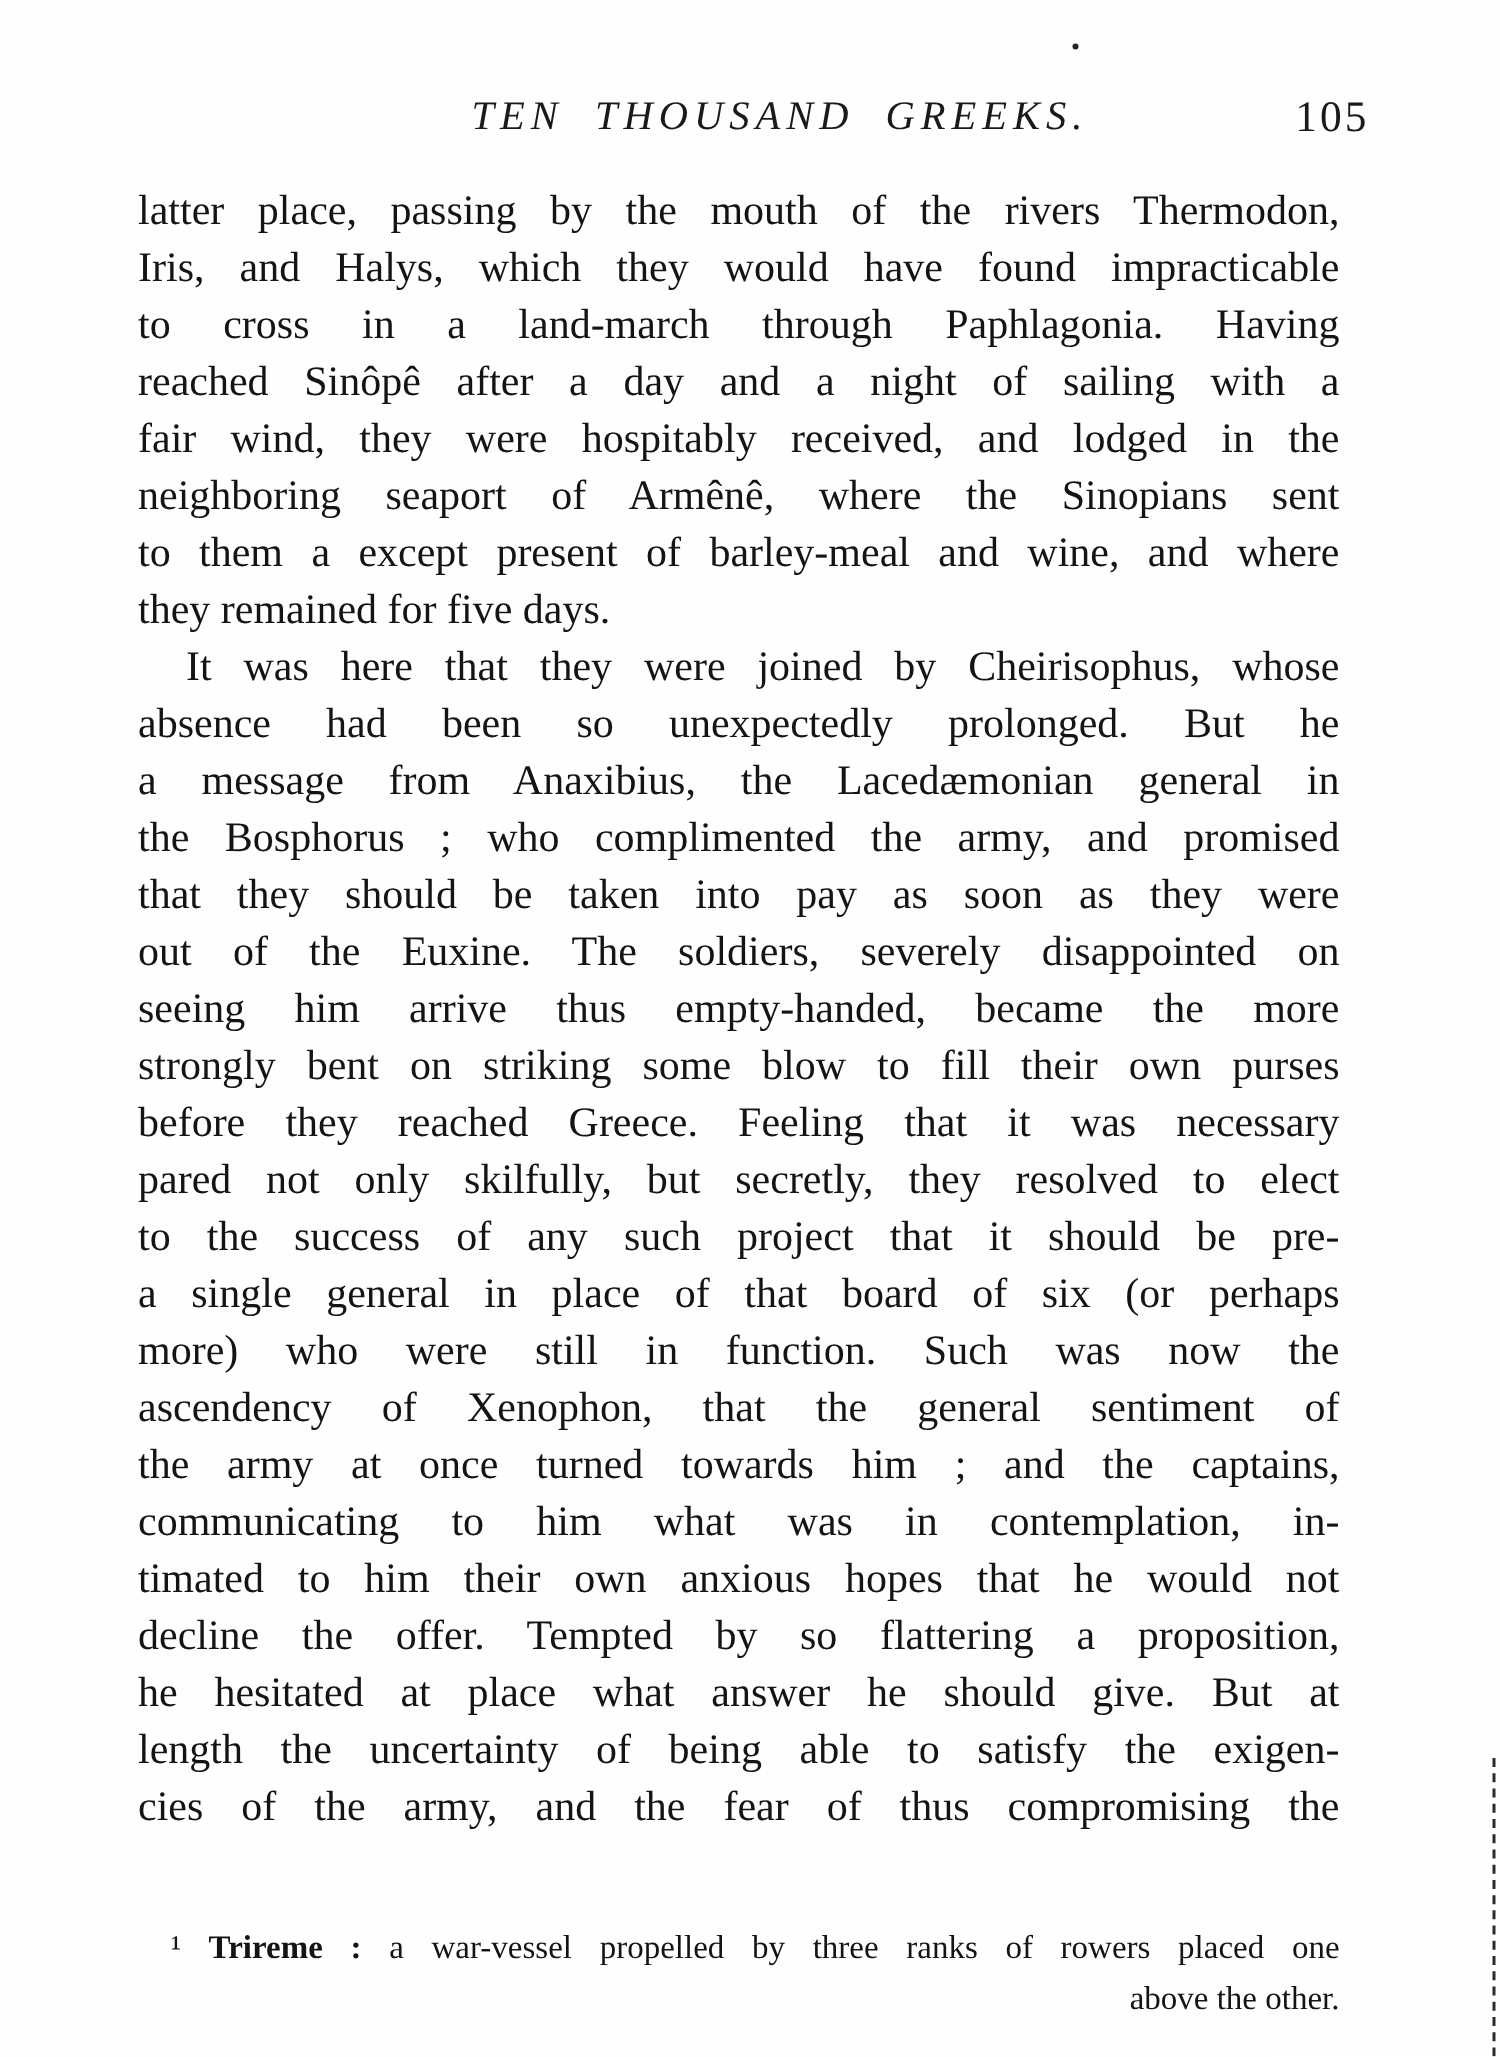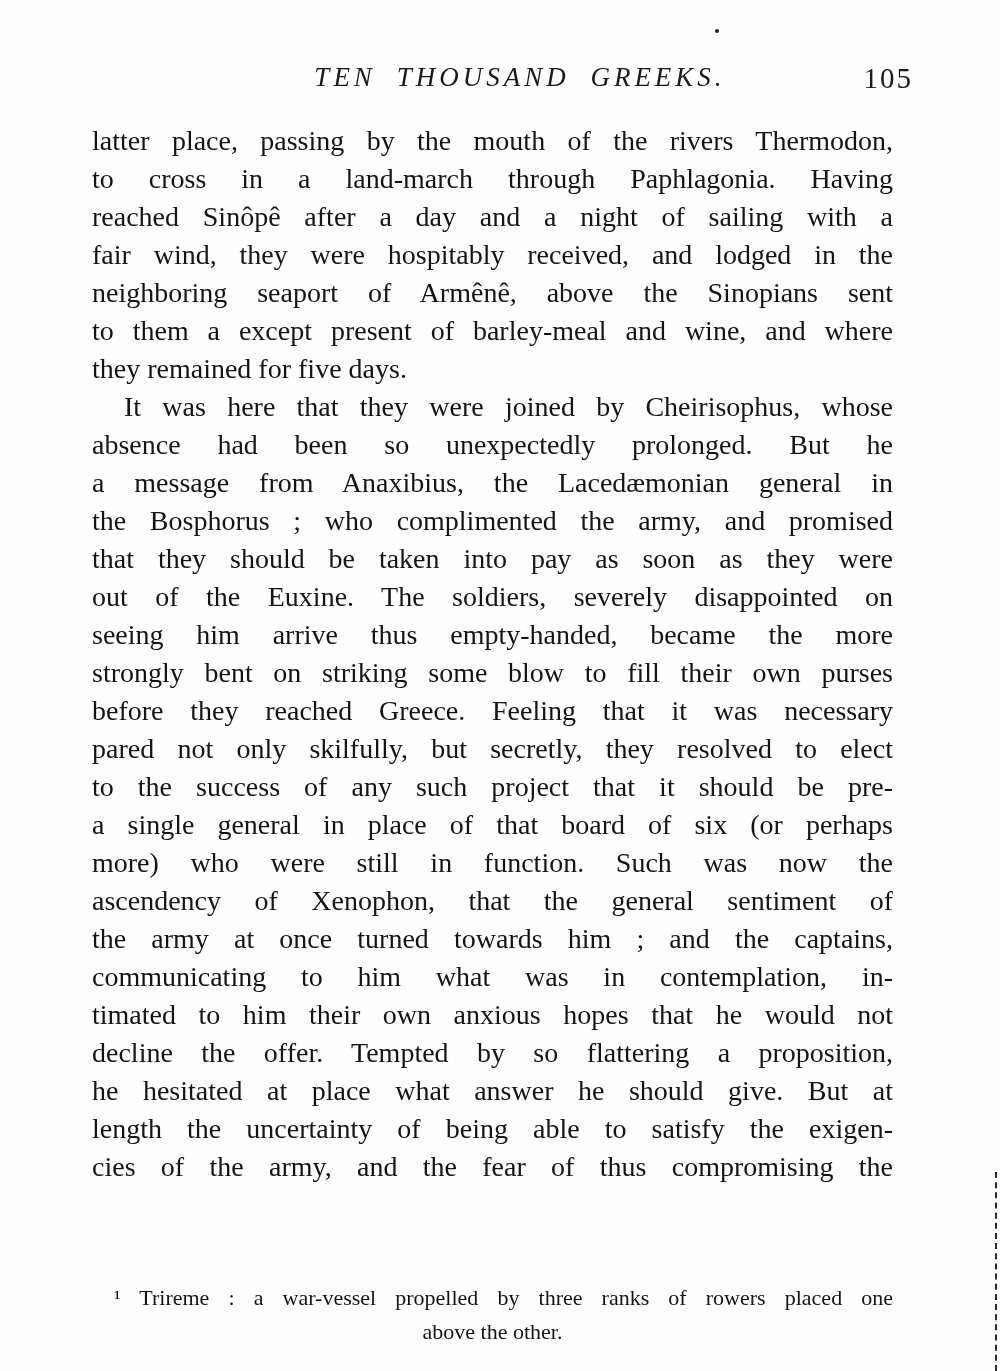--- a/index.html
+++ b/index.html
@@ -65,29 +65,29 @@
   .footnote {
     position: absolute;
     top: 1281px;
     left: 92px;
     width: 801px;
     font-size: 22px;
   }
   .fn-line {
     height: 34px;
     line-height: 34px;
-    text-align: center;
+    text-align: right;
     overflow: hidden;
   }
   .fn-line.fn-just {
     text-align: justify;
     text-align-last: justify;
     padding-left: 22px;
   }
-  .fn-term { font-weight: normal; }
+  .fn-term { font-weight: bold; }
   .artifact-dot {
     position: absolute;
     left: 715px;
     top: 29px;
     width: 4px;
     height: 4px;
     border-radius: 50%;
     background: #222;
   }
   .artifact-dotted-line {
@@ -104,24 +104,25 @@
 
 <div class="page">
 
   <div class="header">
     <div class="running-title">TEN THOUSAND GREEKS.</div>
     <div class="page-number">105</div>
   </div>
 
   <div class="body-text" id="body-text">
       <div class="line">latter place, passing by the mouth of the rivers Thermodon,</div>
+      <div class="line">Iris, and Halys, which they would have found impracticable</div>
       <div class="line">to cross in a land-march through Paphlagonia.  Having</div>
       <div class="line">reached Sinôpê after a day and a night of sailing with a</div>
       <div class="line">fair wind, they were hospitably received, and lodged in the</div>
-      <div class="line">neighboring seaport of Armênê, above the Sinopians sent</div>
+      <div class="line">neighboring seaport of Armênê, where the Sinopians sent</div>
       <div class="line">to them a except present of barley-meal and wine, and where</div>
       <div class="line endline">they remained for five days.</div>
       <div class="line indent">It was here that they were joined by Cheirisophus, whose</div>
       <div class="line">absence had been so unexpectedly prolonged.  But he</div>
       <div class="line">a message from Anaxibius, the Lacedæmonian general in</div>
       <div class="line">the Bosphorus ; who complimented the army, and promised</div>
       <div class="line">that they should be taken into pay as soon as they were</div>
       <div class="line">out of the Euxine.  The soldiers, severely disappointed on</div>
       <div class="line">seeing him arrive thus empty-handed, became the more</div>
       <div class="line">strongly bent on striking some blow to fill their own purses</div>

